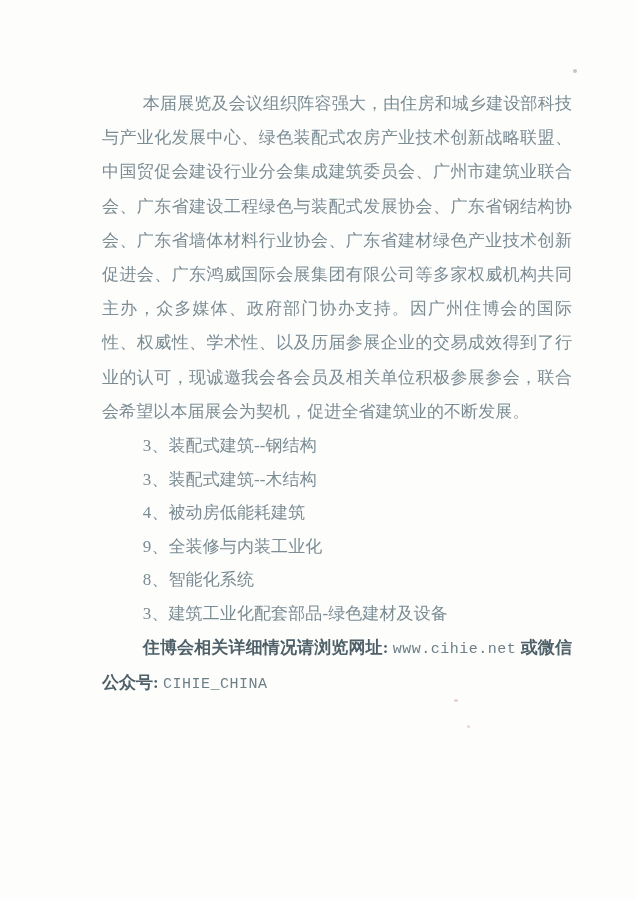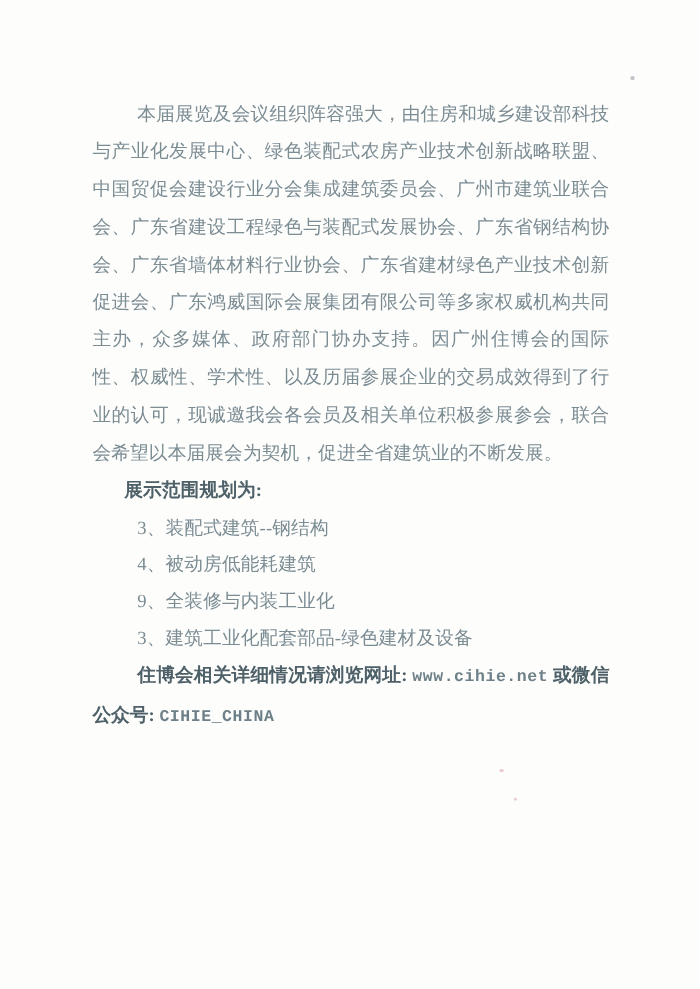--- a/index.html
+++ b/index.html
@@ -10,21 +10,21 @@
   .scan-page {
     position: relative;
     width: 636px;
     height: 899px;
     background: #fdfdfc;
     overflow: hidden;
     font-family: "Liberation Serif", "DejaVu Serif", serif;
   }
   .content {
     position: absolute;
-    left: 84px;
+    left: 102px;
     top: 87px;
     width: 470px;
     color: #7b8c93;
     font-size: 17px;
     letter-spacing: 0.1px;
   }
   .intro {
     margin: 0;
     text-align: justify;
     text-indent: 2.4em;
@@ -52,21 +52,21 @@
     margin: 0;
     text-align: justify;
     text-indent: 2.4em;
     line-height: 33.6px;
     font-weight: bold;
     color: #4e6068;
     letter-spacing: 0;
   }
   .latin-mono {
     font-family: "Liberation Mono", "DejaVu Sans Mono", monospace;
-    font-weight: bold;
+    font-weight: normal;
     font-size: 15px;
     color: #6d7f87;
     letter-spacing: 0.5px;
   }
   .scan-speck {
     position: absolute;
     border-radius: 50%;
     pointer-events: none;
   }
   .speck-gray {
@@ -84,26 +84,27 @@
 </style>
 </head>
 <body>
 
 <div class="scan-page">
 
   <div class="content">
 
     <p class="intro">本届展览及会议组织阵容强大，由住房和城乡建设部科技与产业化发展中心、绿色装配式农房产业技术创新战略联盟、中国贸促会建设行业分会集成建筑委员会、广州市建筑业联合会、广东省建设工程绿色与装配式发展协会、广东省钢结构协会、广东省墙体材料行业协会、广东省建材绿色产业技术创新促进会、广东鸿威国际会展集团有限公司等多家权威机构共同主办，众多媒体、政府部门协办支持。因广州住博会的国际性、权威性、学术性、以及历届参展企业的交易成效得到了行业的认可，现诚邀我会各会员及相关单位积极参展参会，联合会希望以本届展会为契机，促进全省建筑业的不断发展。</p>
 
-    <p class="section-heading">展示范围规划为:</p>
 
     <ul class="scope-list">
       <li>3、装配式建筑--钢结构</li>
+      <li>3、装配式建筑--木结构</li>
       <li>4、被动房低能耗建筑</li>
       <li>9、全装修与内装工业化</li>
+      <li>8、智能化系统</li>
       <li>3、建筑工业化配套部品-绿色建材及设备</li>
     </ul>
 
     <p class="footer-note"><span>住博会相关详细情况请浏览网址: </span><span class="latin-mono">www.cihie.net</span><span> 或微信公众号: </span><span class="latin-mono">CIHIE_CHINA</span></p>
 
   </div>
 
   <div class="scan-speck speck-gray"></div>
   <div class="scan-speck speck-pink-1"></div>
   <div class="scan-speck speck-pink-2"></div>

